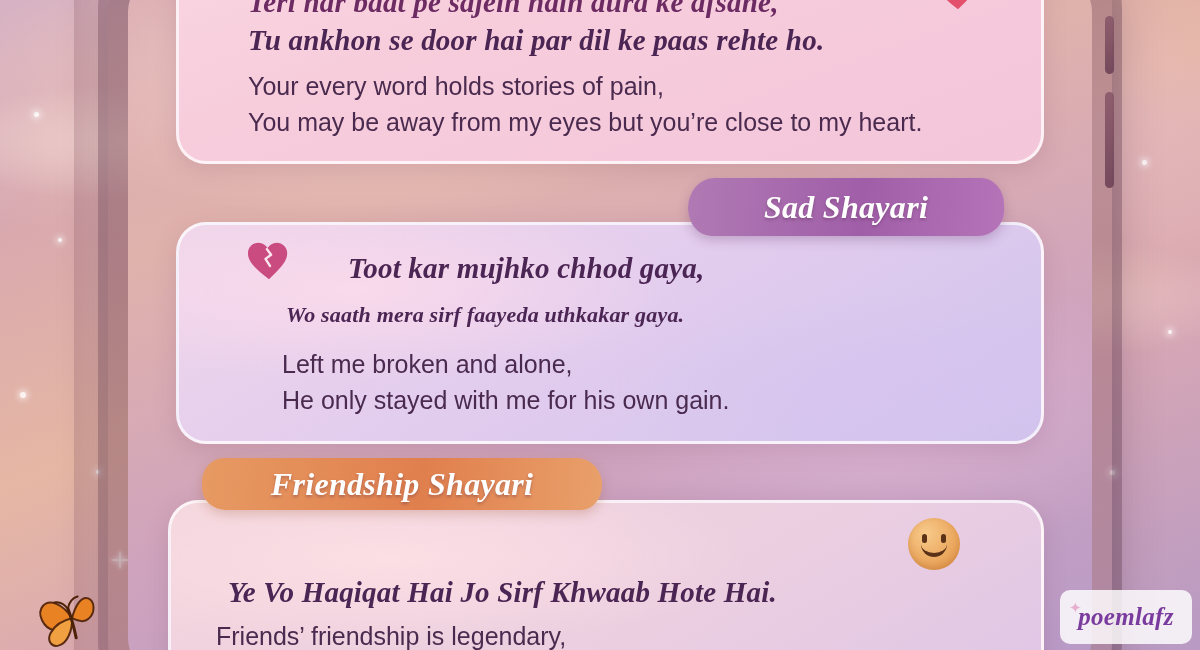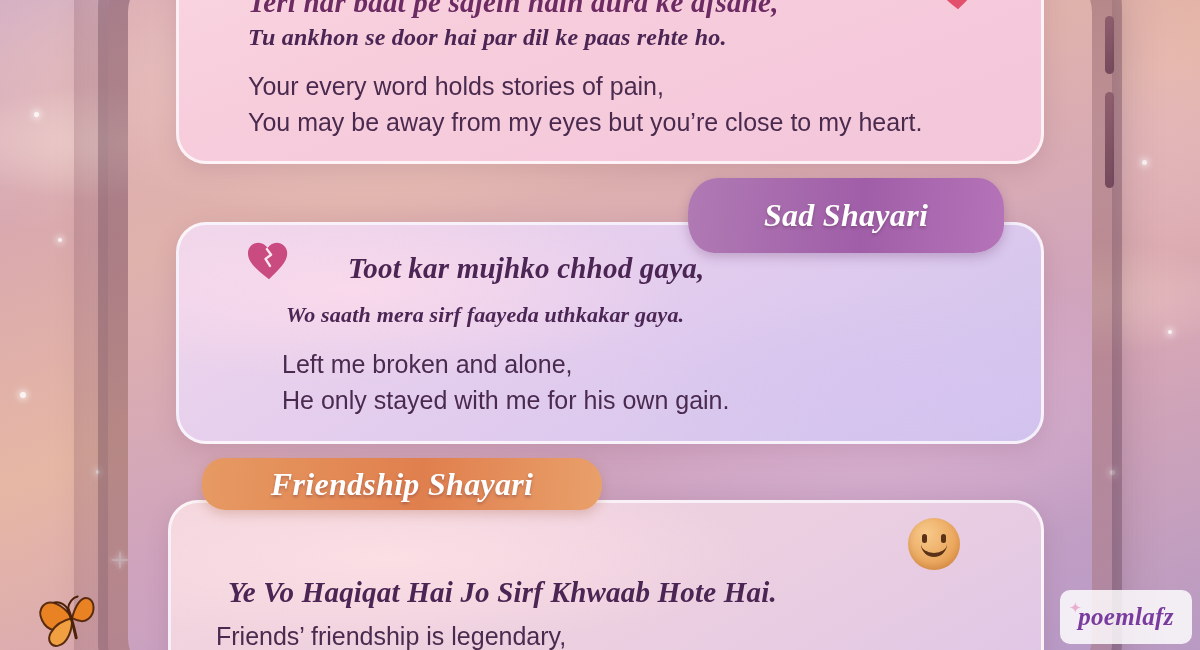--- a/index.html
+++ b/index.html
@@ -137,40 +137,40 @@
     font-weight: 400;
   }
 
   
   .love-l1 {
     position: absolute; left: 248px; top: -14px;
     font-size: 29px; color: #6d2b63;
   }
   .love-l2 {
     position: absolute; left: 248px; top: 24px;
-    font-size: 24px;
+    font-size: 29px;
   }
   .love-e1 { position: absolute; left: 248px; top: 72px; font-size: 25px; }
   .love-e2 { position: absolute; left: 248px; top: 108px; font-size: 25px; }
 
   
   .tag {
     position: absolute;
     display: flex;
     align-items: center;
     justify-content: center;
     color: #fff;
     font-family: "Liberation Serif", serif;
     font-style: italic;
     font-weight: 700;
     letter-spacing: .3px;
     text-shadow: 0 2px 3px rgba(80,40,70,0.35);
   }
   .tag-sad {
-    left: 688px; top: 178px; width: 316px; height: 75px;
+    left: 688px; top: 178px; width: 316px; height: 58px;
     font-size: 32px;
     background: linear-gradient(95deg, #b07ab4 0%, #a05ea8 55%, #b574b8 100%);
     border-radius: 30px 26px 30px 26px / 34px 30px 28px 32px;
     box-shadow: 0 4px 12px rgba(110,60,110,0.3);
   }
   .tag-friend {
     left: 202px; top: 458px; width: 400px; height: 52px;
     font-size: 32px;
     background: linear-gradient(95deg, #e79a63 0%, #e07f4e 55%, #e9a06a 100%);
     border-radius: 28px 32px 26px 30px / 30px 34px 32px 28px;

